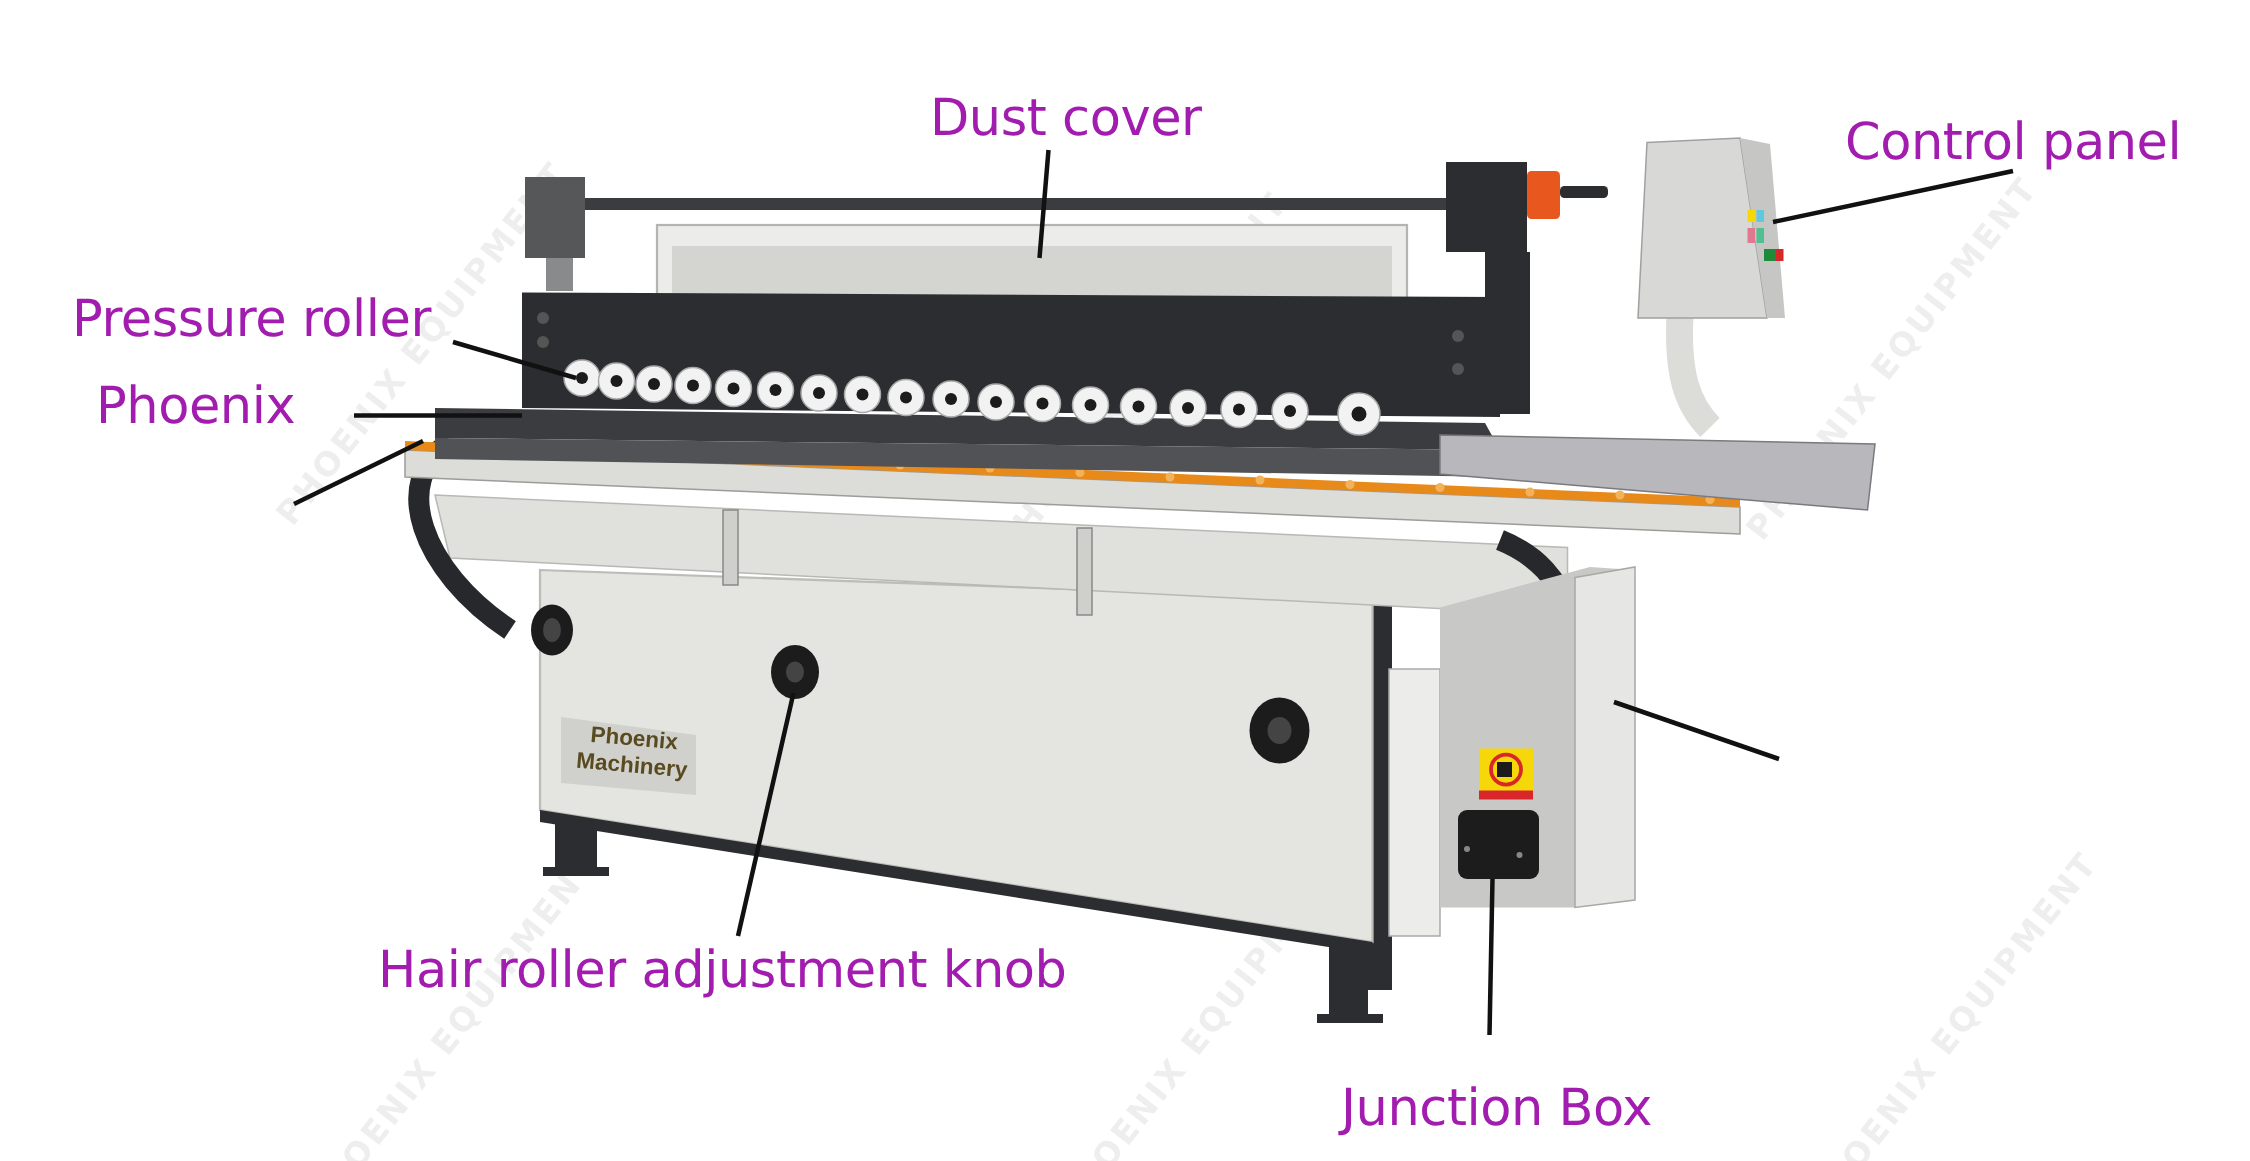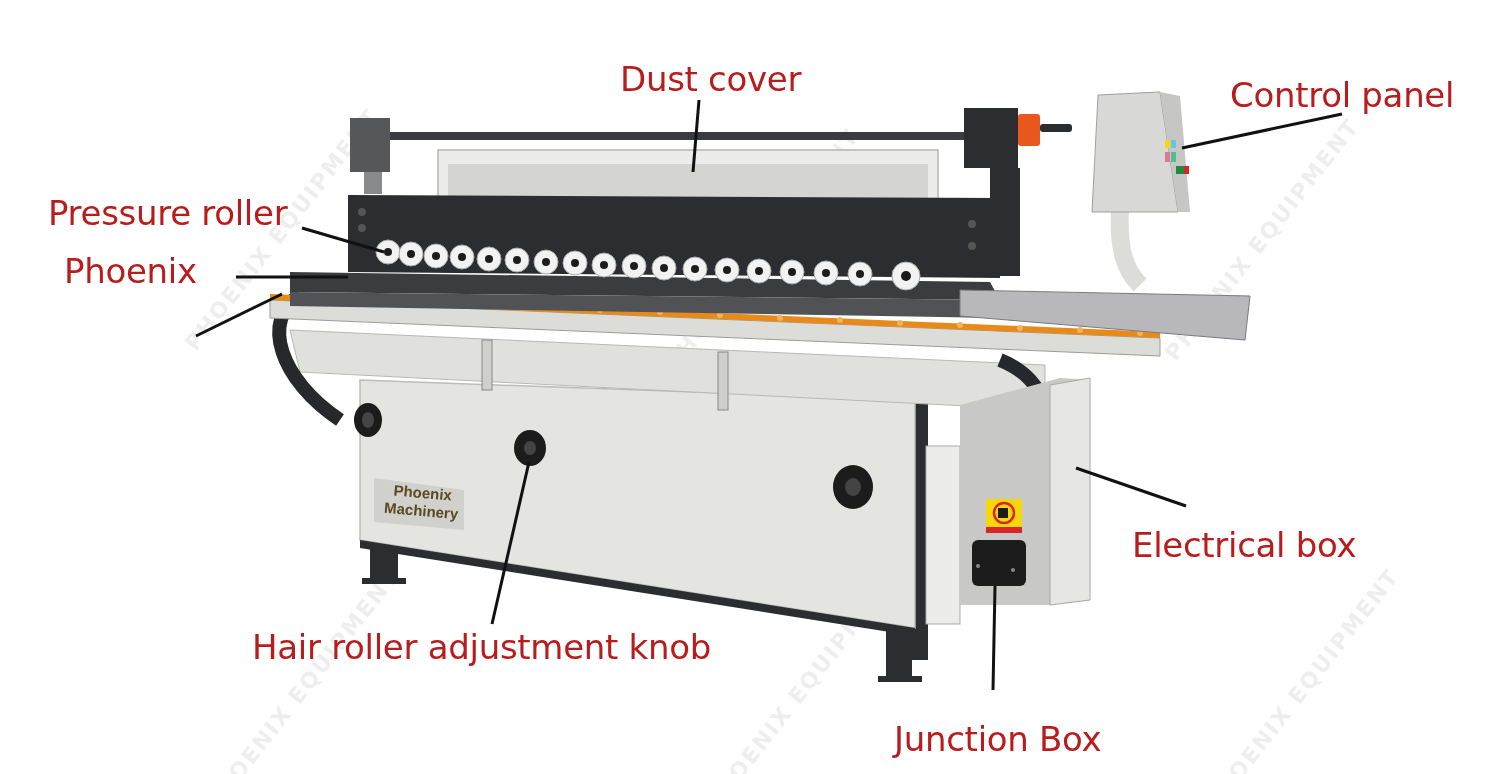--- a/index.html
+++ b/index.html
@@ -1,19 +1,19 @@
 <!DOCTYPE html>
 <html><head>
   <meta charset="utf-8">
   <style>
     html, body { margin: 0; padding: 0; background: #ffffff; }
     body { width: 1500px; height: 774px; position: relative; overflow: hidden;
            font-family: "DejaVu Sans", "Liberation Sans", sans-serif; }
     #stage { position: absolute; left: 0; top: 0; width: 1500px; height: 774px; }
-    .label { position: absolute; color: #b91c1c; font-size: 34px; line-height: 1;
+    .label { position: absolute; color: #a21caf; font-size: 34px; line-height: 1;
              white-space: nowrap; letter-spacing: -0.3px; }
     .wm { position: absolute; color: rgba(120,120,130,0.13); font-size: 22px;
           font-weight: bold; letter-spacing: 2px; transform: rotate(-52deg);
           transform-origin: left top; white-space: nowrap; }
     svg { position: absolute; left: 0; top: 0; }
   </style>
 </head>
 <body>
 
 <div id="stage">
@@ -202,16 +202,15 @@
 
   <div style="position:absolute;left:384px;top:484px;color:#5a4a20;font-family:'Liberation Sans',sans-serif;font-weight:bold;font-size:15px;line-height:18px;text-align:center;width:76px;transform:rotate(5deg);">
     <div>Phoenix</div>
     <div>Machinery</div>
   </div>
 
   <div class="label" style="left:620px;top:62px;">Dust cover</div>
   <div class="label" style="left:1230px;top:78px;text-align:right;">Control panel</div>
   <div class="label" style="left:48px;top:196px;">Pressure roller</div>
   <div class="label" style="left:64px;top:254px;">Phoenix</div>
-  <div class="label" style="left:1132px;top:528px;">Electrical box</div>
   <div class="label" style="left:252px;top:630px;">Hair roller adjustment knob</div>
   <div class="label" style="left:894px;top:702px;margin-top:20px;">Junction Box</div>
 </div>
 
 </body></html>

